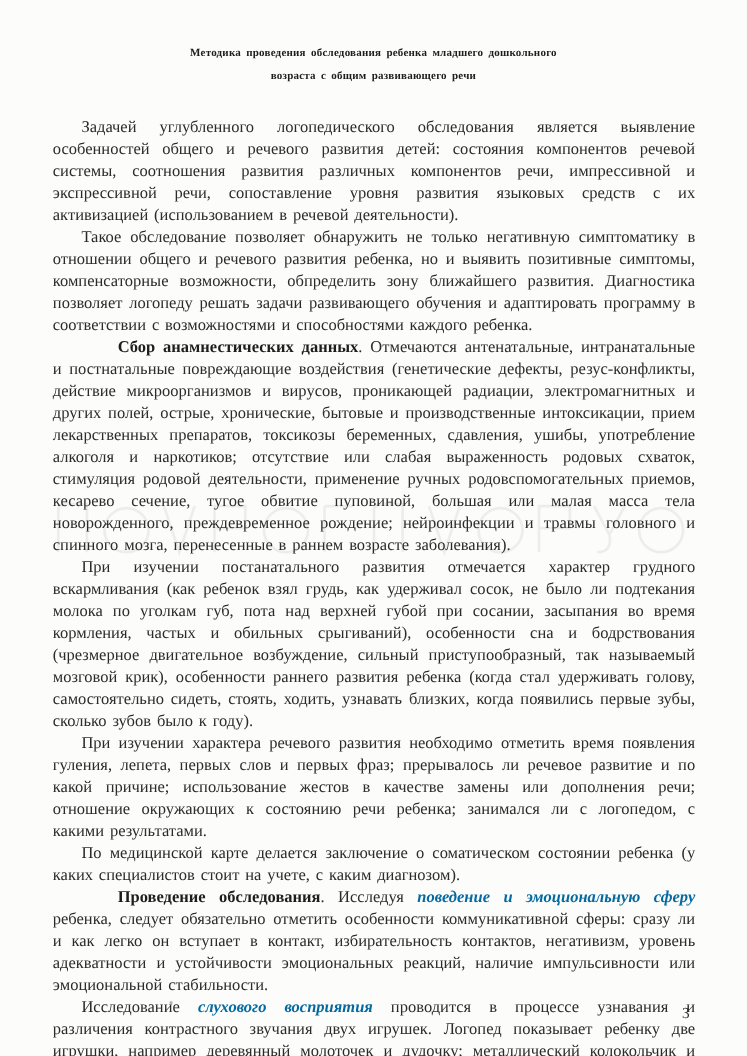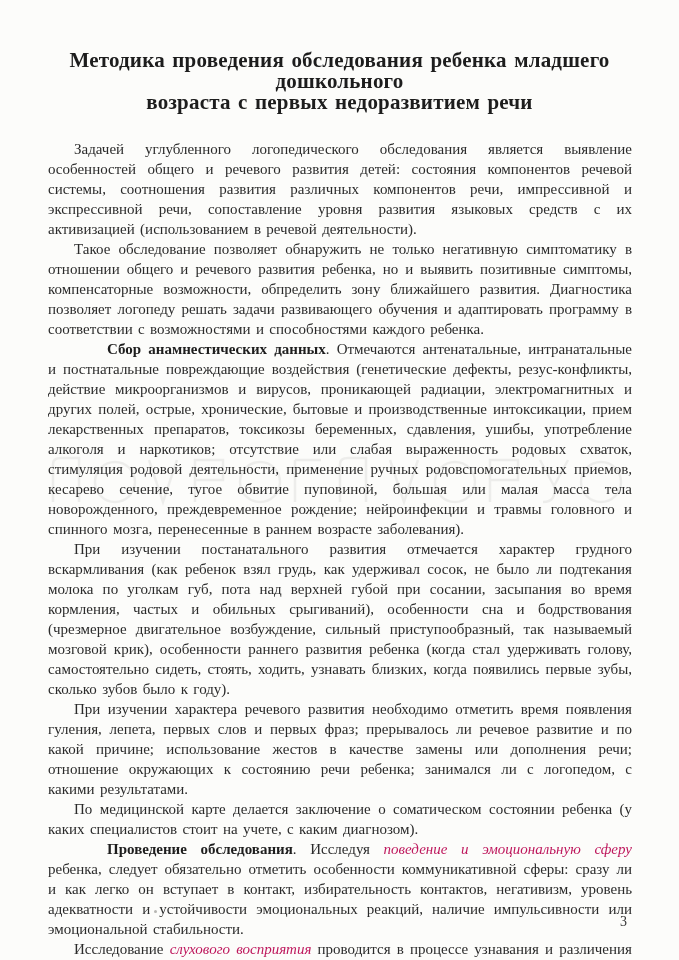--- a/index.html
+++ b/index.html
@@ -9,44 +9,44 @@
     font-family: "Liberation Serif", "DejaVu Serif", serif;
   }
   .scan {
     position: relative;
     width: 679px; height: 960px;
     background: #fcfcfa;
     color: #2b2b2b;
     overflow: hidden;
   }
   .title {
-    margin: 12px;
+    margin: 0;
     padding-top: 38px;
     text-align: center;
-    font-size: 21px;
+    font-size: 10px;
     line-height: 21px;
     font-weight: bold;
     color: #1d1d1d;
     letter-spacing: 0.2px;
     word-spacing: 2px;
   }
   .title .tl { display: block; }
   .body-text {
     position: relative;
     z-index: 2;
     margin-top: 26px;
     padding: 0 47px 0 48px;
     font-size: 15px;
     line-height: 20px;
     text-align: justify;
     word-spacing: 1.6px;
   }
   .para { margin: 0; text-indent: 26px; }
   .para span.bold { font-weight: bold; color: #1d1d1d; margin-left: 33px; }
-  .para span.bolditalic { font-weight: normal; font-style: italic; color: #be185d; }
+  .para span.bolditalic { font-weight: bold; font-style: italic; color: #0369a1; }
   .page-number {
     position: absolute;
     right: 52px; bottom: 30px;
     font-size: 14px;
     color: #333;
   }
   .watermark {
     position: absolute;
     left: 45px; top: 452px;
     width: 590px; height: 58px;
@@ -62,21 +62,21 @@
     border-radius: 50%;
   }
 </style>
 </head>
 <body>
 
 <div class="scan">
 
   <h1 class="title">
     <span class="tl">Методика проведения обследования ребенка младшего дошкольного</span>
-    <span class="tl">возраста с первых недоразвитием речи</span>
+    <span class="tl">возраста с общим развивающего речи</span>
   </h1>
 
   <svg class="watermark" viewBox="0 0 590 58" xmlns="http://www.w3.org/2000/svg" fill="none" stroke="#9a9a98" stroke-width="2.5">
     <path d="M8 50 L8 12 Q8 6 16 6 L34 6 L34 50"></path>
     <circle cx="70" cy="30" r="20"></circle>
     <path d="M104 8 L118 50 L132 8"></path>
     <path d="M150 50 L150 8 L178 8 L178 28 L150 28"></path>
     <circle cx="215" cy="30" r="20"></circle>
     <path d="M250 8 L250 50 M250 8 L276 8"></path>
     <path d="M295 50 L295 12 Q295 6 303 6 L321 6 L321 50"></path>

